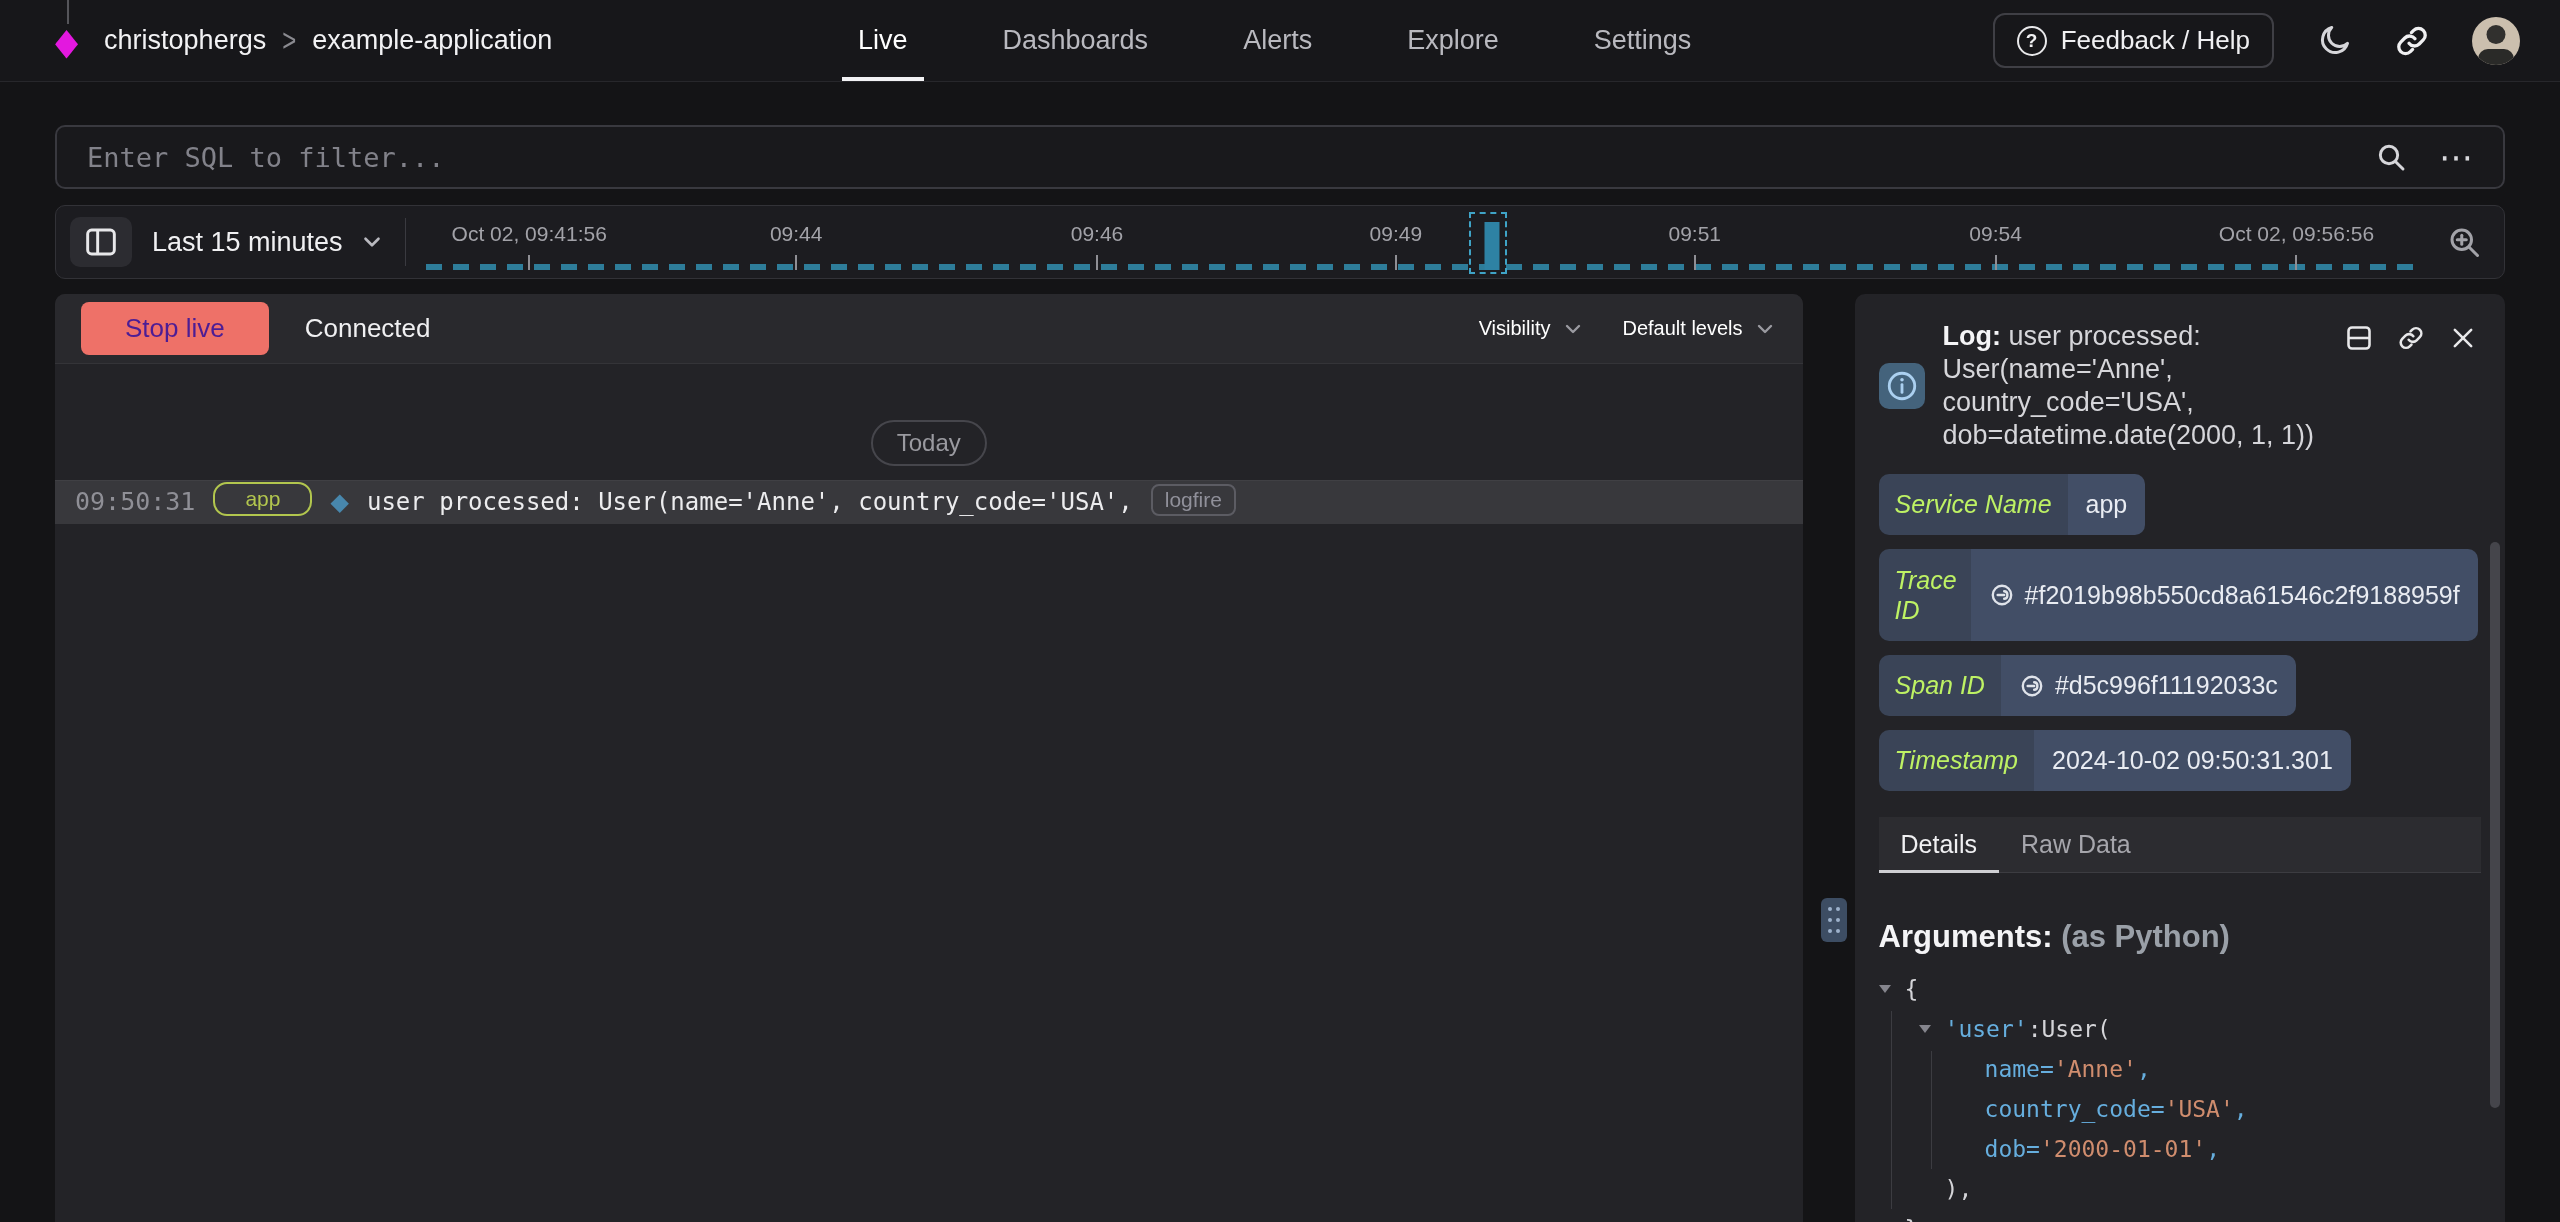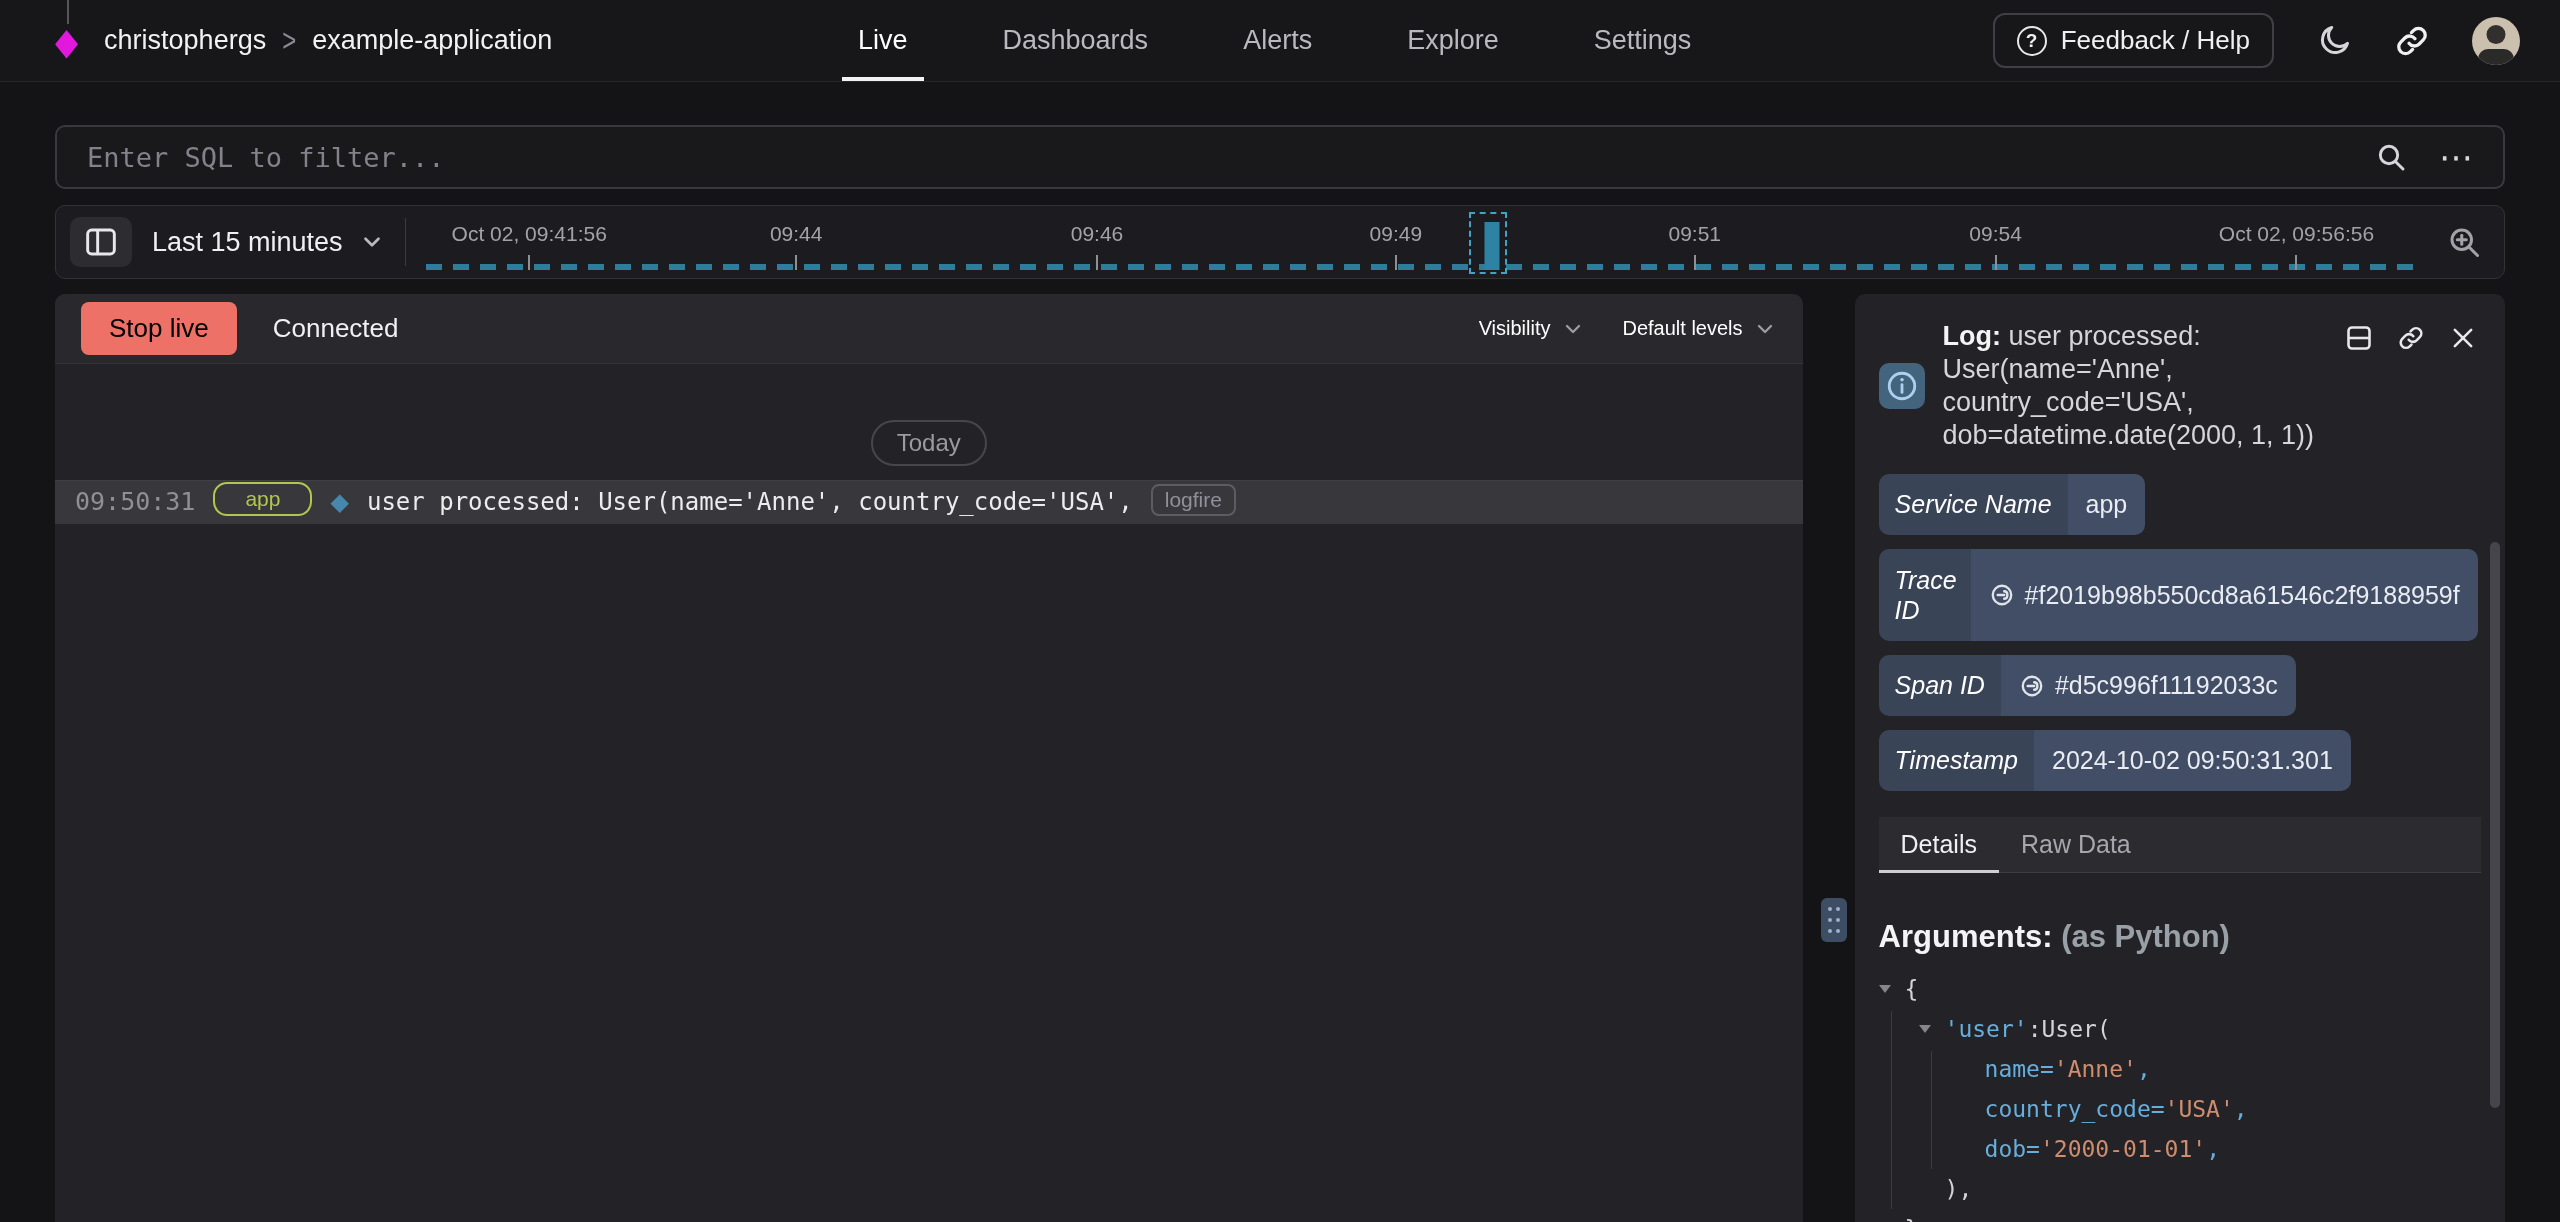--- a/index.html
+++ b/index.html
@@ -65,21 +65,21 @@
   .spike-box { position:absolute; bottom:4px; left:53.3%; width:38px; height:62px;
                border:2px dashed #3fa3c6; transform:translateX(-50%); cursor:pointer; }
   .spike-bar { position:absolute; bottom:8px; left:53.5%; width:15px; height:48px; background:#2e82a4; transform:translateX(-50%); }
   .zoom-btn { background:none; border:none; cursor:pointer; padding:0 8px; }
 
   
   .content { position:absolute; top:294px; left:55px; right:55px; bottom:0; display:flex; }
   .live-panel { width:1755px; background:#232327; border-radius:10px 10px 0 0; display:flex; flex-direction:column; }
   .live-header { height:70px; background:#29292d; border-radius:10px 10px 0 0; border-bottom:1px solid #343438;
                  display:flex; align-items:center; padding:0 26px; gap:36px; }
-  .stop-btn { background:#ee7168; color:#000000; font-size:26px; border:none; border-radius:8px; padding:11px 28px; cursor:pointer; }
+  .stop-btn { background:#ee7168; color:#4c1d95; font-size:26px; border:none; border-radius:8px; padding:11px 44px; cursor:pointer; }
   .connected { font-size:26px; color:#f0f0f2; }
   .right-dds { margin-left:auto; display:flex; gap:38px; }
   .dd { display:flex; align-items:center; gap:10px; font-size:20px; color:#ffffff; cursor:pointer; }
 
   .live-body { flex:1; position:relative; }
   .empty { position:absolute; top:14px; left:0; right:0; text-align:center; color:#8a8a90; font-size:25px; }
   .today { position:absolute; top:56px; left:50%; transform:translateX(-50%);
            border:2px solid #46464c; border-radius:999px; color:#9a9aa0; font-size:24px;
            padding:7px 24px; background:transparent; cursor:pointer; }
   .log-row { position:absolute; top:116px; left:0; right:0; height:44px; background:#38383c;
@@ -101,21 +101,21 @@
   .detail-header { display:flex; align-items:center; gap:18px; }
   .info-badge { width:46px; height:46px; border-radius:10px; background:#44637c; flex:none;
                 display:flex; align-items:center; justify-content:center; }
   .detail-title { font-size:27px; line-height:33px; color:#d6d6da; width:392px; }
   .title-prefix { font-weight:bold; color:#f4f4f6; }
   .header-icons { position:absolute; top:30px; right:28px; display:flex; gap:24px; align-items:center; }
   .header-icons .icon-btn svg { stroke:#e8e8ea; }
 
   .chips { margin-top:22px; display:flex; flex-direction:column; gap:14px; align-items:flex-start; }
   .chip { display:flex; border-radius:10px; overflow:hidden; font-size:25px; }
-  .chip-label { background:#3a4457; color:#ffffff; font-style:italic; padding:16px 16px; display:flex; align-items:center; }
+  .chip-label { background:#3a4457; color:#bef264; font-style:italic; padding:16px 16px; display:flex; align-items:center; }
   .chip-label.narrow { max-width:92px; line-height:30px; }
   .chip-value { background:#424e66; color:#e9ecf2; padding:8px 18px; display:flex; align-items:center; gap:10px; }
 
   .tabs { margin-top:26px; height:56px; background:#2c2c30; border-bottom:1px solid #3c3c41;
           display:flex; align-items:stretch; position:relative; }
   .tab { font-size:25px; padding:0 22px; display:flex; align-items:center; color:#a6a6ac; position:relative; cursor:pointer; }
   .tab.active { color:#f0f0f2; }
   .tab.active::after { content:""; position:absolute; left:0; right:0; bottom:-1px; height:3px; background:#cfcfd3; }
 
   .args { margin:46px 0 0; font-size:31px; font-weight:bold; color:#f4f4f6; }

